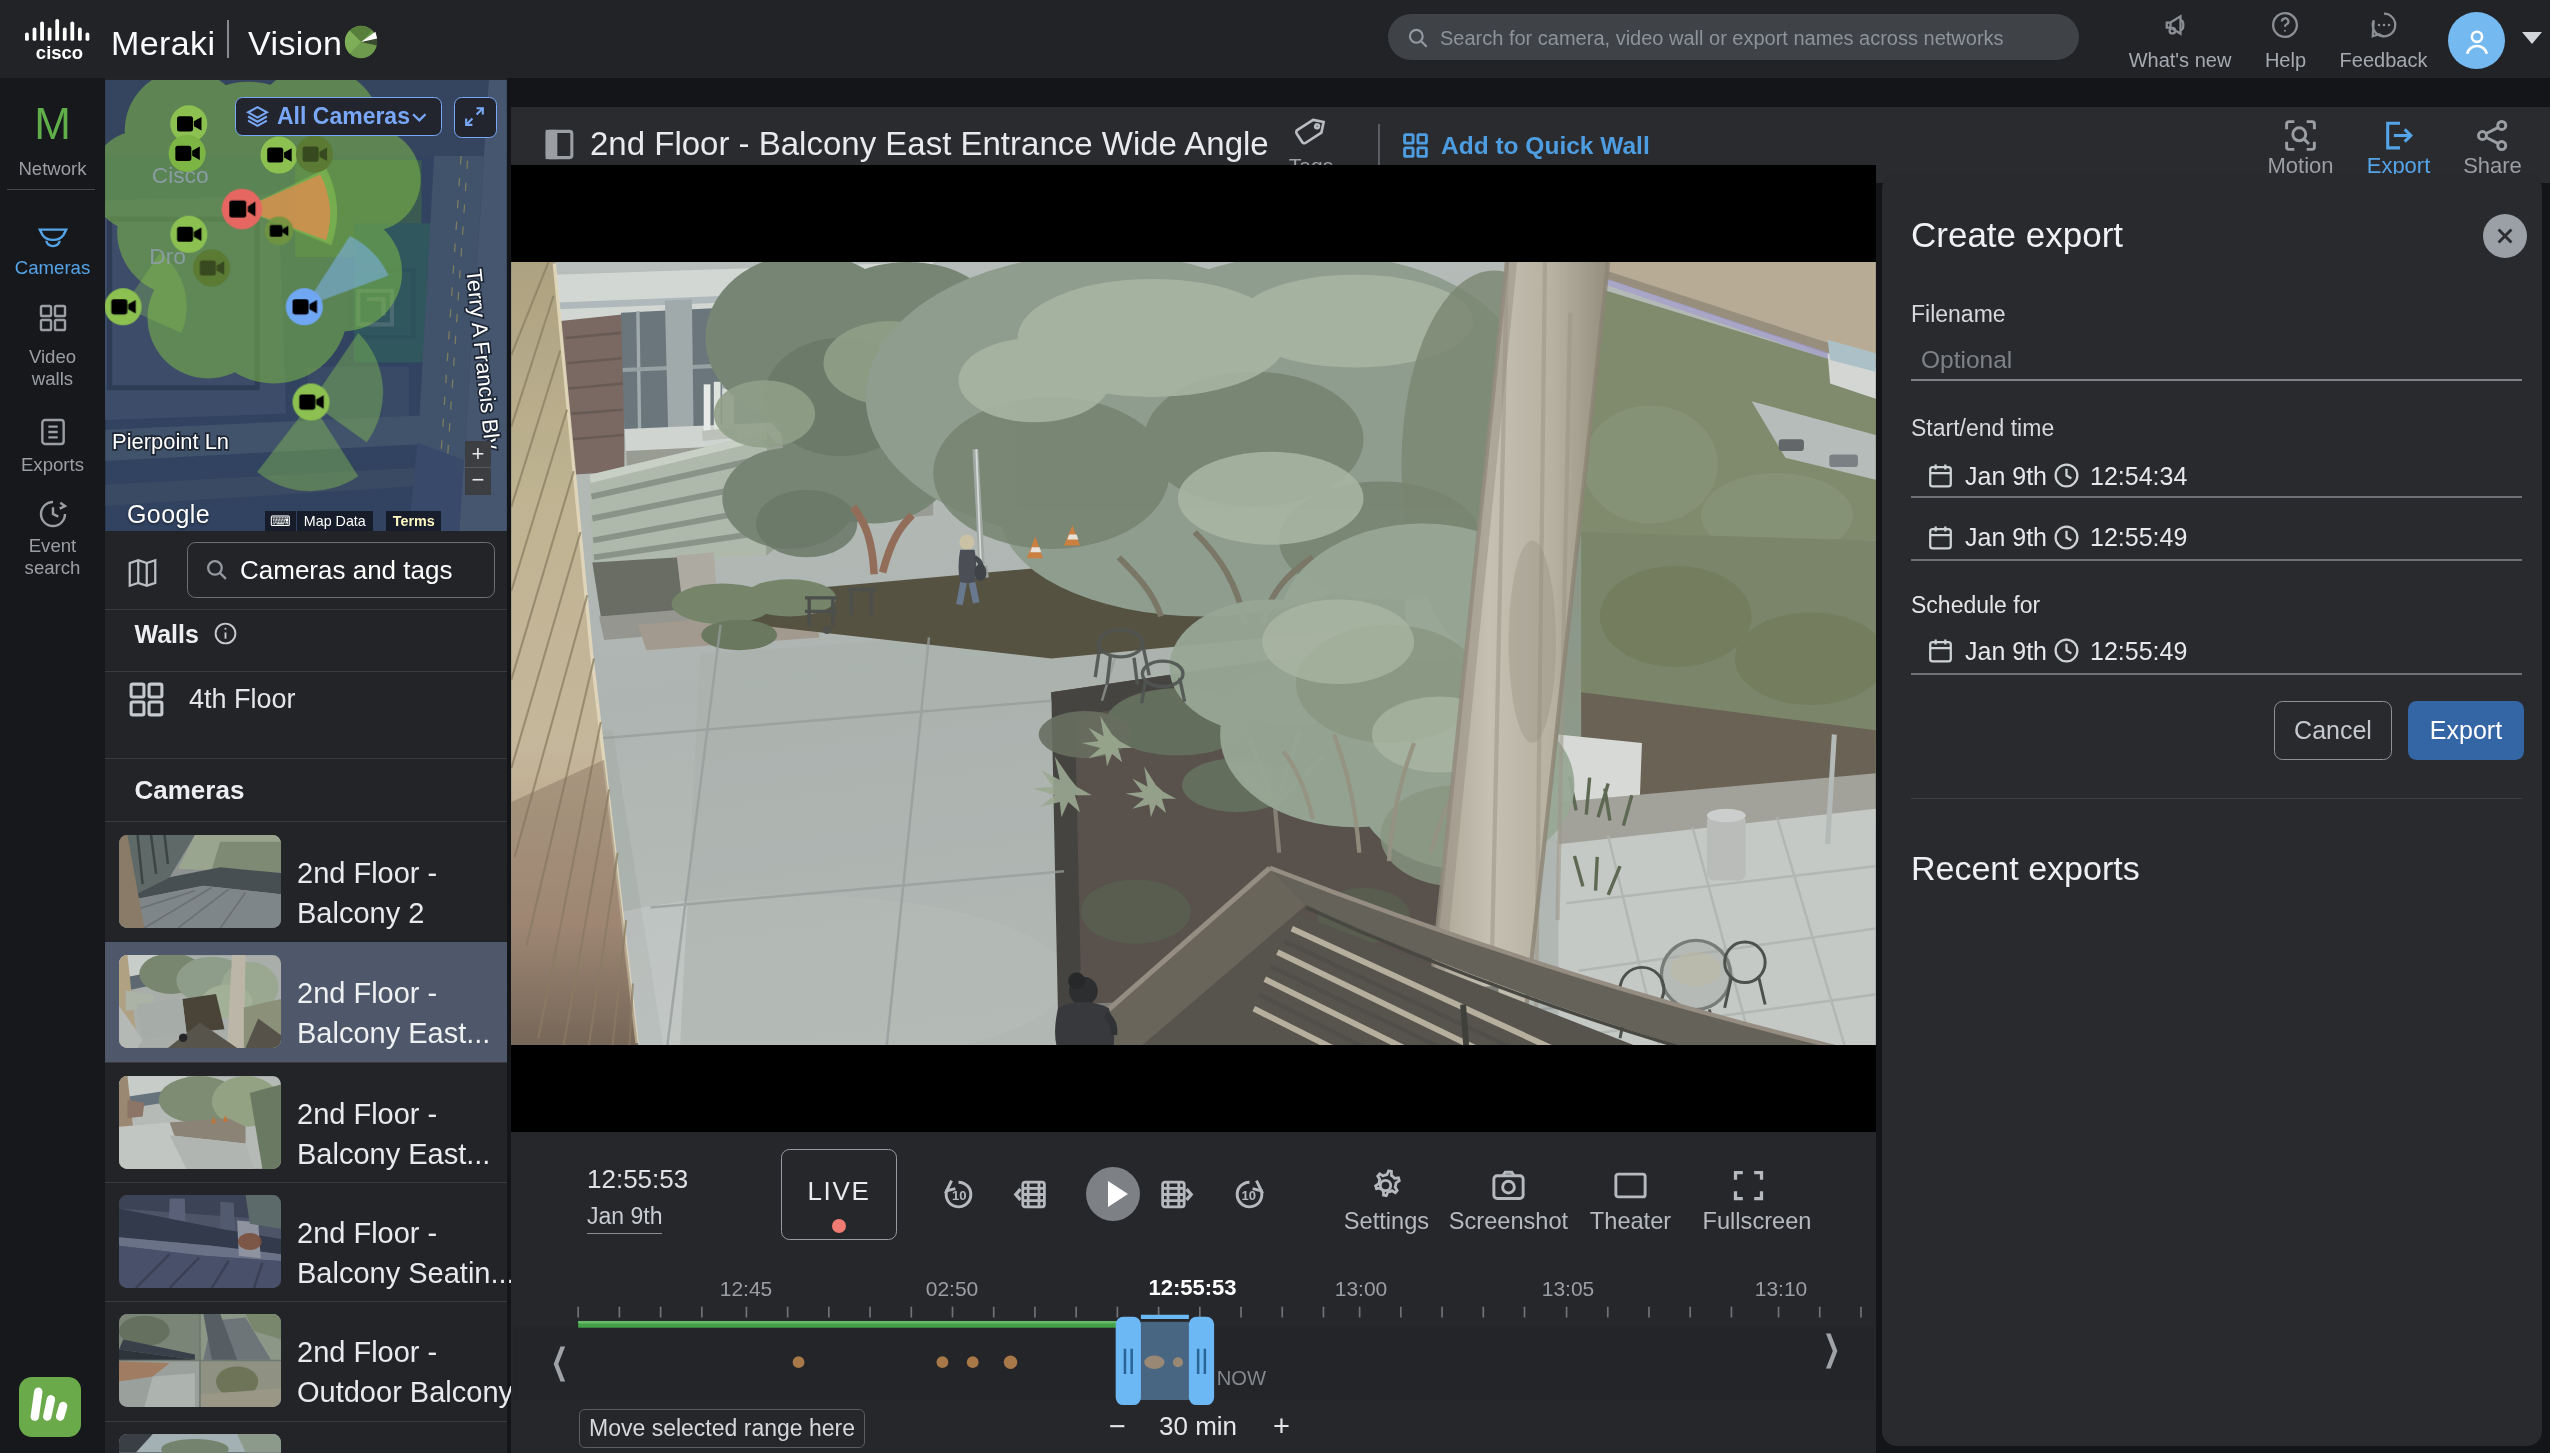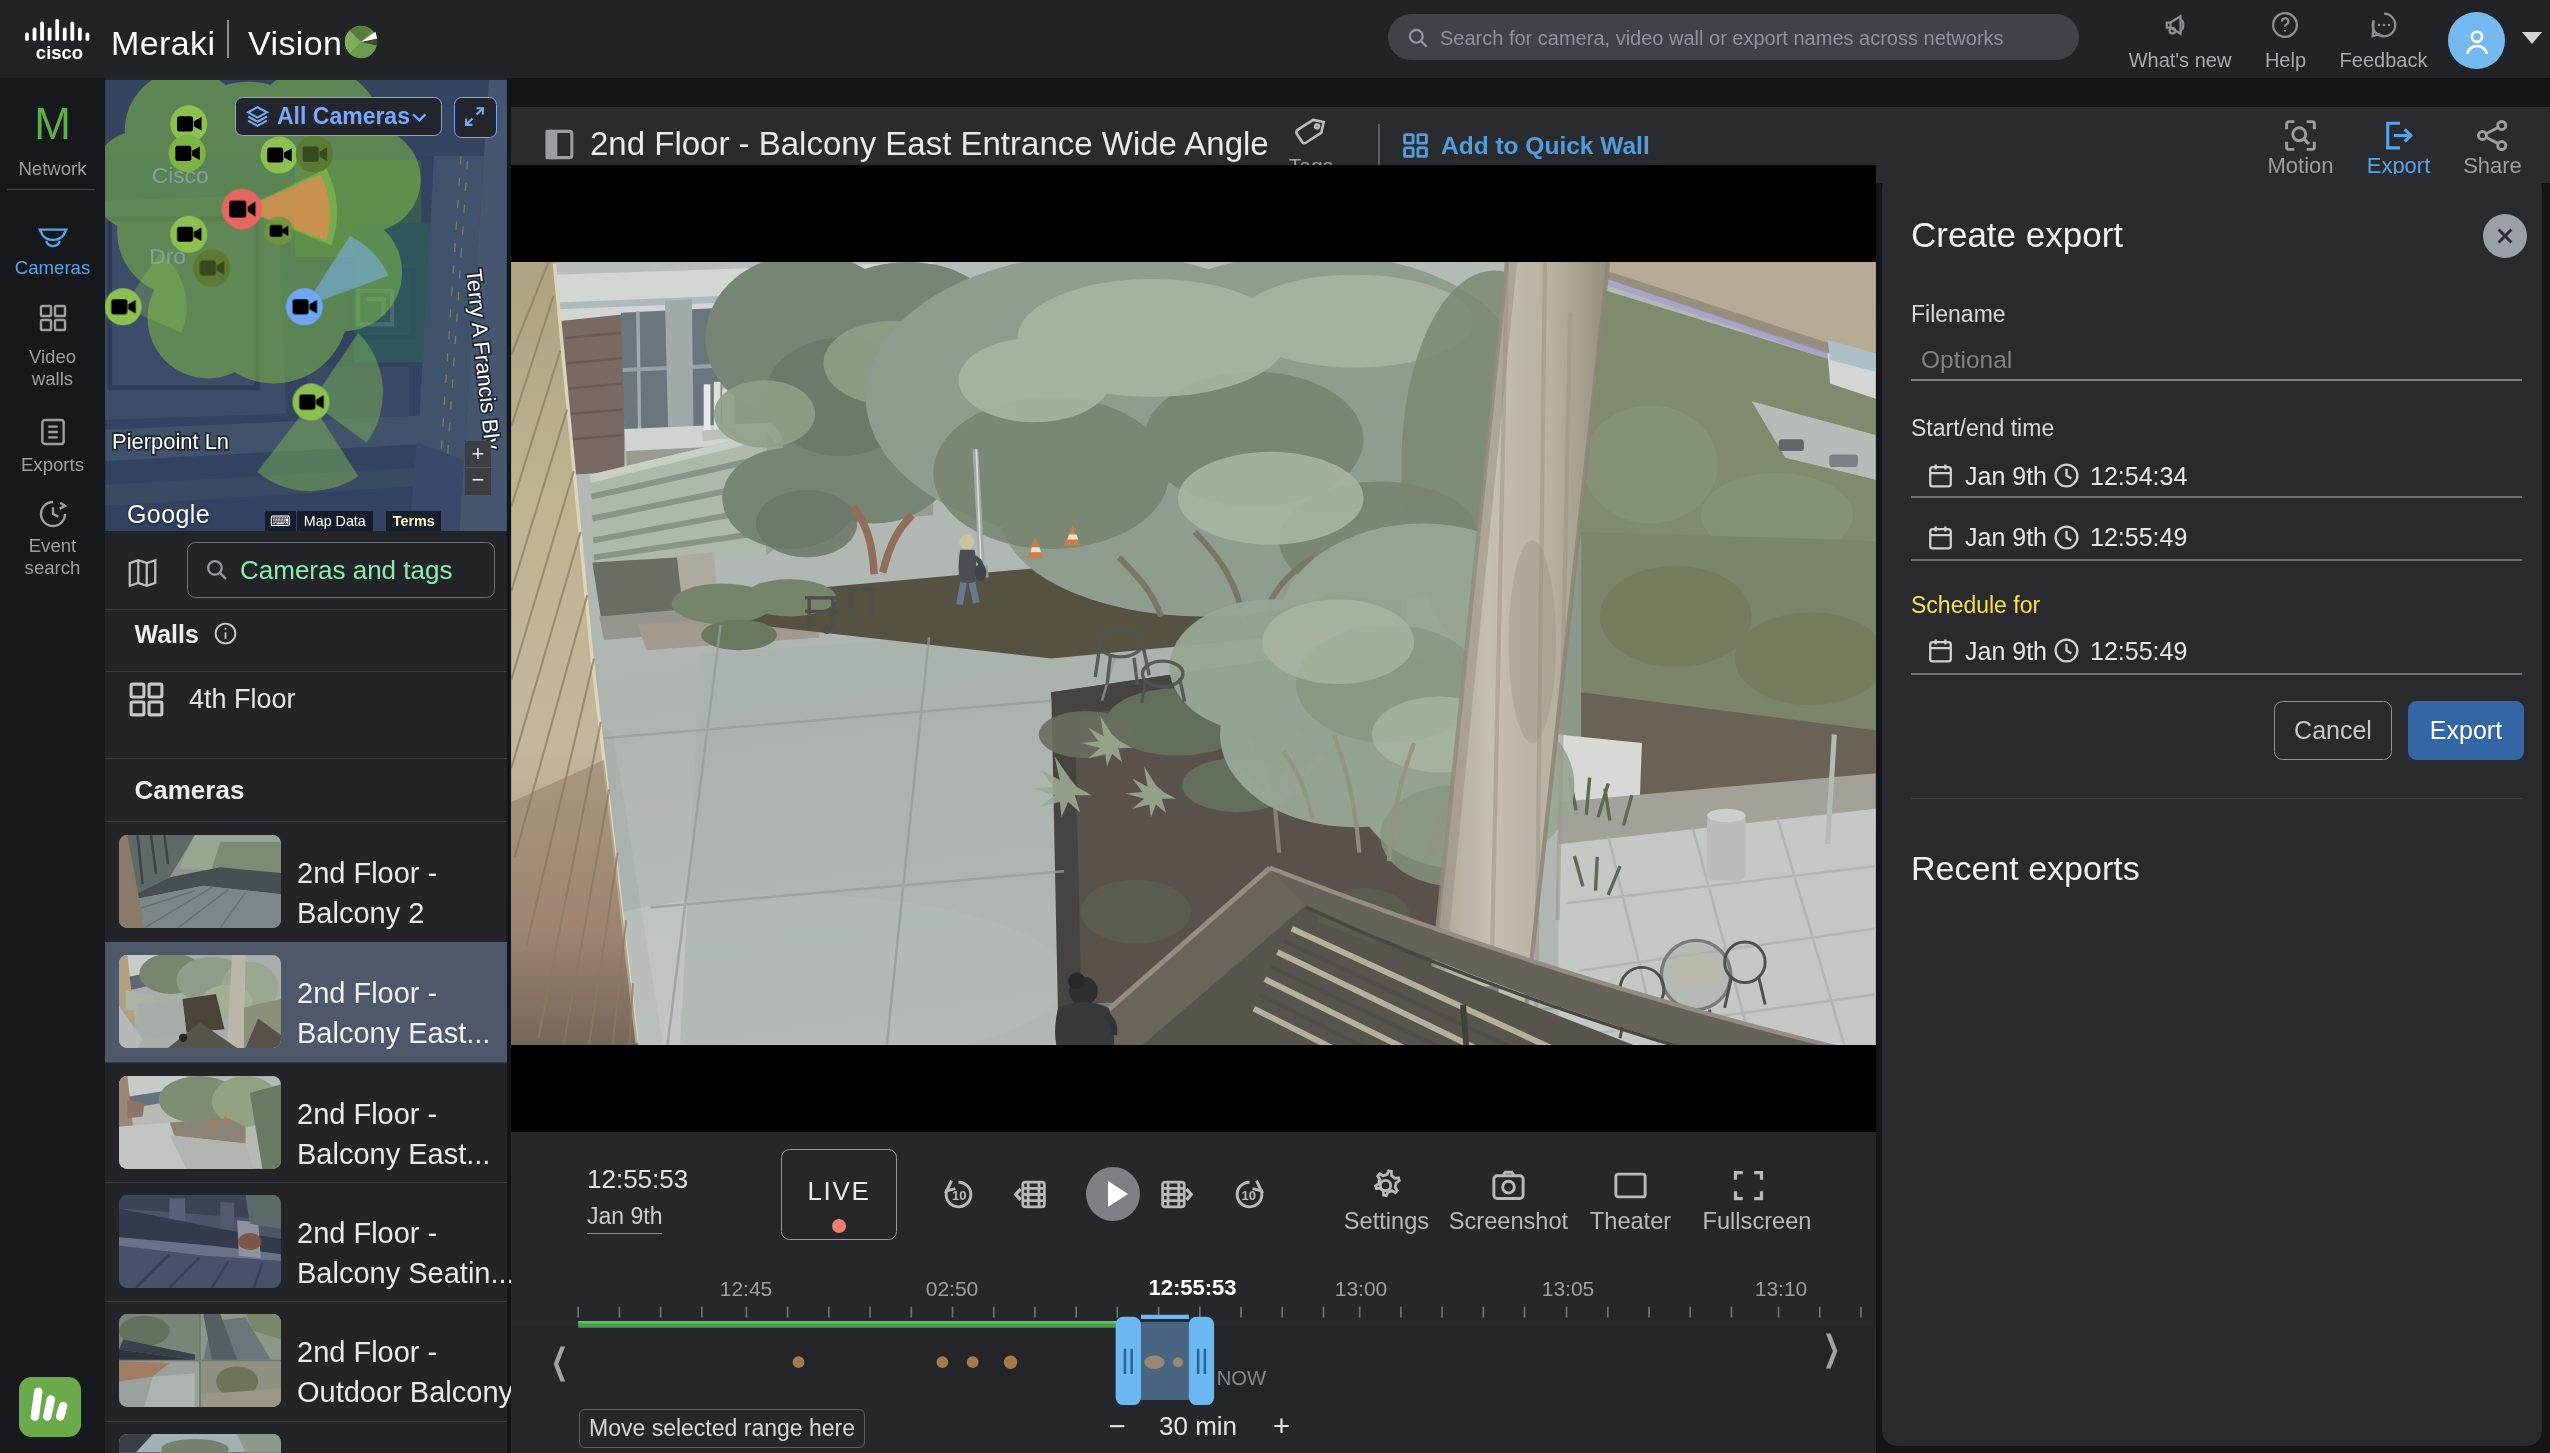--- a/index.html
+++ b/index.html
@@ -252,21 +252,21 @@
 
 <svg class="abs" style="left:20px;top:478px" width="35" height="34" viewBox="0 0 24 24" fill="none" stroke="#babdc2" stroke-width="1.6">
       <path d="M3 5 L9 3 L15 5 L21 3 L21 19 L15 21 L9 19 L3 21 Z"></path>
       <path d="M9 3 L9 19 M15 5 L15 21"></path>
     </svg>
 <div class="abs" style="left:82px;top:464px;width:308px;height:56px;border:1.7px solid #6c6f74;border-radius:8.4px;"></div>
 <svg class="abs" style="left:99px;top:479px" width="25" height="25" viewBox="0 0 24 24" fill="none" stroke="#9599a0" stroke-width="2.2">
       <circle cx="10.5" cy="10.5" r="6.5"></circle>
       <path d="M15.5 15.5 L21 21"></path>
     </svg>
-<div class="abs" style="left:135px;top:477px;font-size:26px;color:#86efac;text-align:center;">Cameras and tags</div>
+<div class="abs" style="left:135px;top:477px;font-size:26px;color:#ffffff;text-align:center;">Cameras and tags</div>
 <div class="abs" style="left:0;top:531px;width:402px;height:0.8px;background:#3a3b40;"></div>
 
 <div class="abs" style="left:29.5px;top:542px;font-size:25px;font-weight:bold;color:#eceef0;">Walls</div>
 <svg class="abs" style="left:108px;top:543px" width="25" height="25" viewBox="0 0 24 24" fill="none" stroke="#c6c9cd" stroke-width="1.8">
       <circle cx="12" cy="12" r="9.5"></circle>
       <path d="M12 11 L12 17"></path>
       <circle cx="12" cy="7.5" r="1" fill="#c6c9cd" stroke="none"></circle>
     </svg>
 <div class="abs" style="left:0;top:593px;width:402px;height:0.8px;background:#3a3b40;"></div>
 <svg class="abs" style="left:21px;top:601px" width="41" height="41" viewBox="0 0 24 24" fill="none" stroke="#c6c9cd" stroke-width="1.8">
@@ -809,21 +809,21 @@
       <rect x="3.5" y="5" width="17" height="16" rx="2"></rect>
       <path d="M3.5 10 H20.5 M8 2.8 V7 M16 2.8 V7"></path>
     </svg>
 <div class="abs" style="left:83px;top:349px;font-size:25px;color:#e6e8ea;">Jan 9th</div>
 <svg class="abs" style="left:170px;top:349px" width="29" height="29" viewBox="0 0 24 24" fill="none" stroke="#cfd2d5" stroke-width="1.9">
       <circle cx="12" cy="12" r="9"></circle>
       <path d="M12 6.5 V12 L16 14.5"></path>
     </svg>
 <div class="abs" style="left:208px;top:349px;font-size:25px;color:#e6e8ea;">12:55:49</div>
 <div class="abs" style="left:29px;top:385px;width:611px;height:1.7px;background:#6e7176;"></div>
-<div class="abs" style="left:29px;top:418px;font-size:23px;color:#fde047;">Schedule for</div>
+<div class="abs" style="left:29px;top:418px;font-size:23px;color:#e5e5e5;">Schedule for</div>
 <svg class="abs" style="left:44px;top:462px" width="29" height="29" viewBox="0 0 24 24" fill="none" stroke="#cfd2d5" stroke-width="1.9">
       <rect x="3.5" y="5" width="17" height="16" rx="2"></rect>
       <path d="M3.5 10 H20.5 M8 2.8 V7 M16 2.8 V7"></path>
     </svg>
 <div class="abs" style="left:83px;top:463px;font-size:25px;color:#e6e8ea;">Jan 9th</div>
 <svg class="abs" style="left:170px;top:462px" width="29" height="29" viewBox="0 0 24 24" fill="none" stroke="#cfd2d5" stroke-width="1.9">
       <circle cx="12" cy="12" r="9"></circle>
       <path d="M12 6.5 V12 L16 14.5"></path>
     </svg>
 <div class="abs" style="left:208px;top:463px;font-size:25px;color:#e6e8ea;">12:55:49</div>

